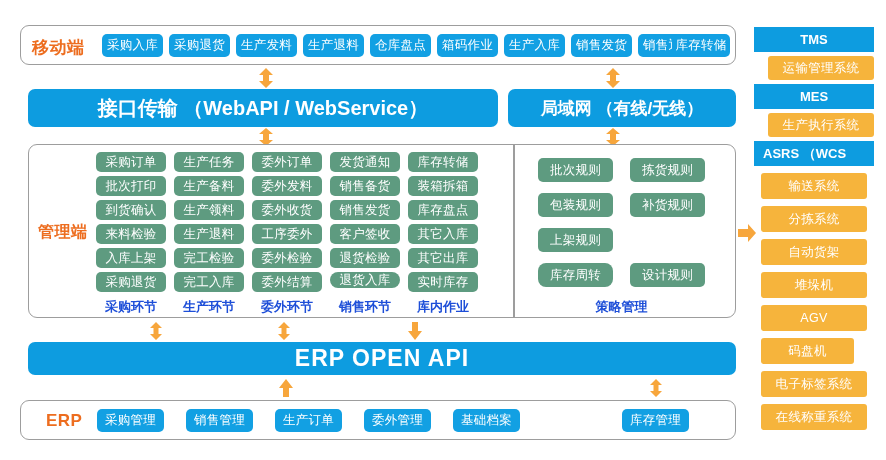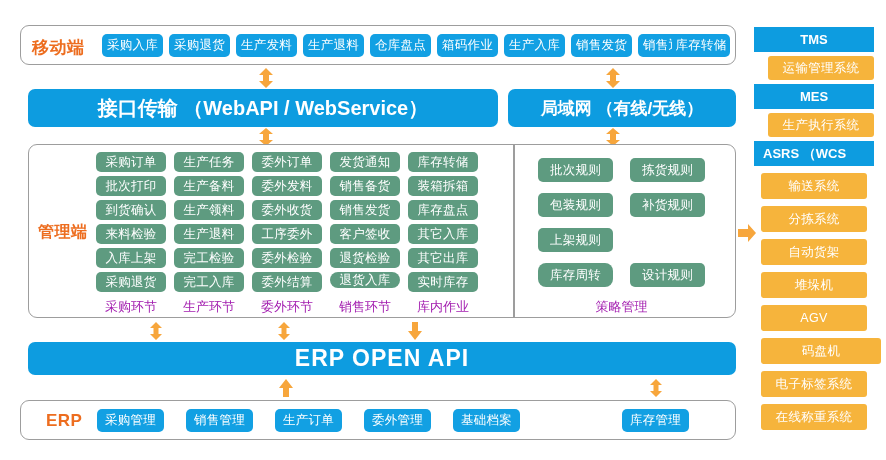--- a/index.html
+++ b/index.html
@@ -65,22 +65,22 @@
     font-size:12.5px;
     display:flex;align-items:center;justify-content:center;
     box-sizing:border-box;
     white-space:nowrap;
     letter-spacing:.3px;
   }
 
   
   .colcap{
     position:absolute;
-    color:#a21caf;
-    font-weight:normal;
+    color:#1d4ed8;
+    font-weight:bold;
     font-size:13px;
     text-align:center;
     white-space:nowrap;
   }
 
   
   .sysheader{
     position:absolute;
     background:#0d9ce0;
     color:#ffffff;
@@ -261,17 +261,17 @@
 
   <div class="sysheader" style="left:754px;top:84px;width:120px;height:25px;">MES</div>
   <div class="sysitem" style="left:768px;top:113px;width:106px;height:24px;">生产执行系统</div>
 
   <div class="sysheader" style="left:754px;top:141px;width:120px;height:25px;justify-content:flex-start;padding-left:9px;">ASRS （WCS</div>
   <div class="sysitem" style="left:761px;top:173px;width:106px;height:26px;">输送系统</div>
   <div class="sysitem" style="left:761px;top:206px;width:106px;height:26px;">分拣系统</div>
   <div class="sysitem" style="left:761px;top:239px;width:106px;height:26px;">自动货架</div>
   <div class="sysitem" style="left:761px;top:272px;width:106px;height:26px;">堆垛机</div>
   <div class="sysitem" style="left:761px;top:305px;width:106px;height:26px;">AGV</div>
-  <div class="sysitem" style="left:761px;top:338px;width:120px;height:26px;">码盘机</div>
+  <div class="sysitem" style="left:761px;top:338px;width:93px;height:26px;">码盘机</div>
   <div class="sysitem" style="left:761px;top:371px;width:106px;height:26px;">电子标签系统</div>
   <div class="sysitem" style="left:761px;top:404px;width:106px;height:26px;">在线称重系统</div>
 
 </div>
 
 </body></html>

